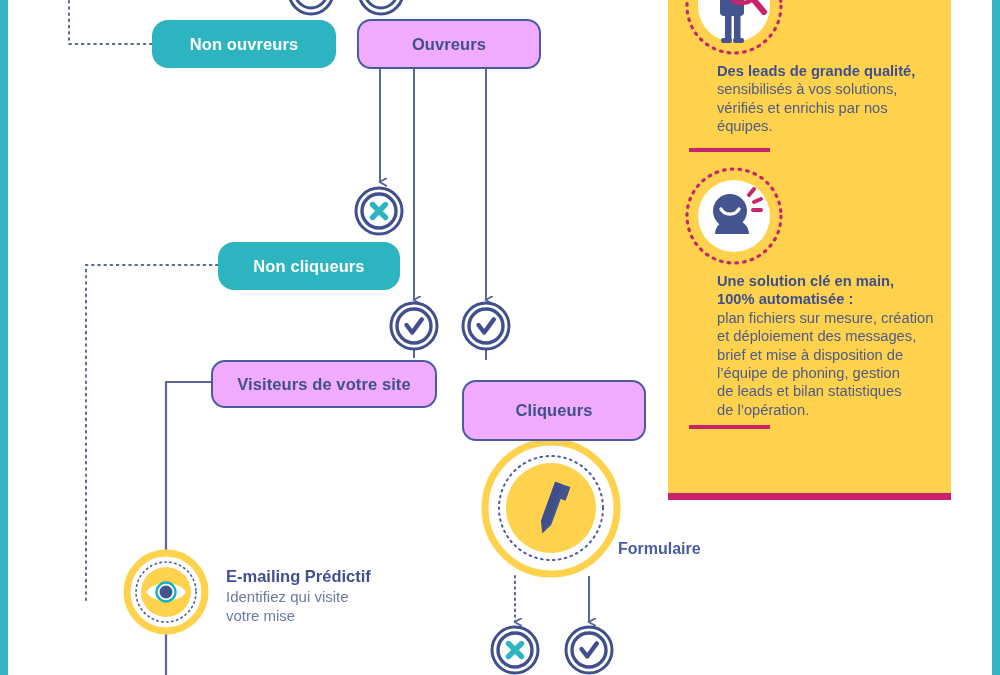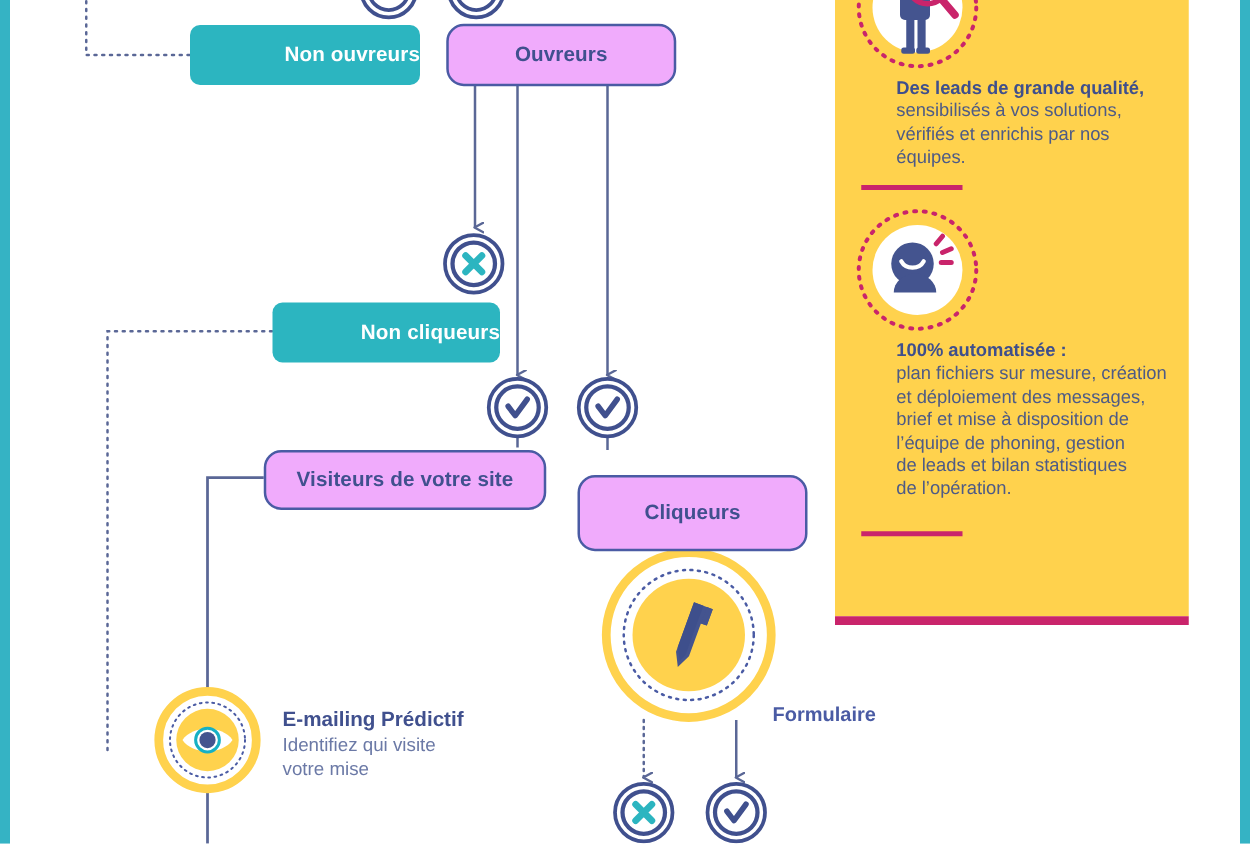--- a/index.html
+++ b/index.html
@@ -25,40 +25,38 @@
     position:absolute;
     display:flex;align-items:center;justify-content:center;
     box-sizing:border-box;
     font-weight:bold;
     letter-spacing:.1px;
     white-space:nowrap;
   }
   .node.filled{
     background:#2cb5c0;
     color:#ffffff;
-    border-radius:8px;
+    border-radius:16px;
     font-size:16.5px;
-    justify-content:flex-end;
   }
   .node.outline{
     background:#f0abfc;
     color:#40508e;
     border:2px solid #4a5ba4;
     border-radius:14px;
     font-size:16.5px;
   }
 
   
   .free-label{
     position:absolute;
     color:#4a5ba4;
     font-weight:bold;
     font-size:16px;
     white-space:nowrap;
-    margin-top:24px;
   }
   .kpi-block{
     position:absolute;
     text-align:left;
     color:#5a6796;
   }
   .kpi-title{
     color:#40508e;
     font-weight:bold;
     font-size:16.5px;
@@ -264,20 +262,21 @@
         <circle cx="50" cy="50" r="47" fill="none" stroke="#c9246b" stroke-width="3.2" stroke-dasharray="1.6 6.2" stroke-linecap="round"></circle>
         <circle cx="50" cy="50" r="36" fill="#ffffff"></circle>
         <circle cx="46" cy="45" r="17" fill="#44548f"></circle>
         <path d="M31,68 a17,15 0 0 1 34,0 z" fill="#44548f"></path>
         <path d="M37,43 a10,9 0 0 0 18,0" fill="none" stroke="#ffffff" stroke-width="3.4" stroke-linecap="round"></path>
         <path d="M65,29 L70,23 M70,36 L77,33 M69,44 L77,44" stroke="#c9246b" stroke-width="4" stroke-linecap="round"></path>
       </svg>
 
       <div class="feature" style="top:472px;">
         <div class="feature-text">
+          <div><b>Une solution clé en main,</b></div>
           <div><b>100% automatisée :</b></div>
           <div>plan fichiers sur mesure, création</div>
           <div>et déploiement des messages,</div>
           <div>brief et mise à disposition de</div>
           <div>l’équipe de phoning, gestion</div>
           <div>de leads et bilan statistiques</div>
           <div>de l’opération.</div>
         </div>
       </div>
 

